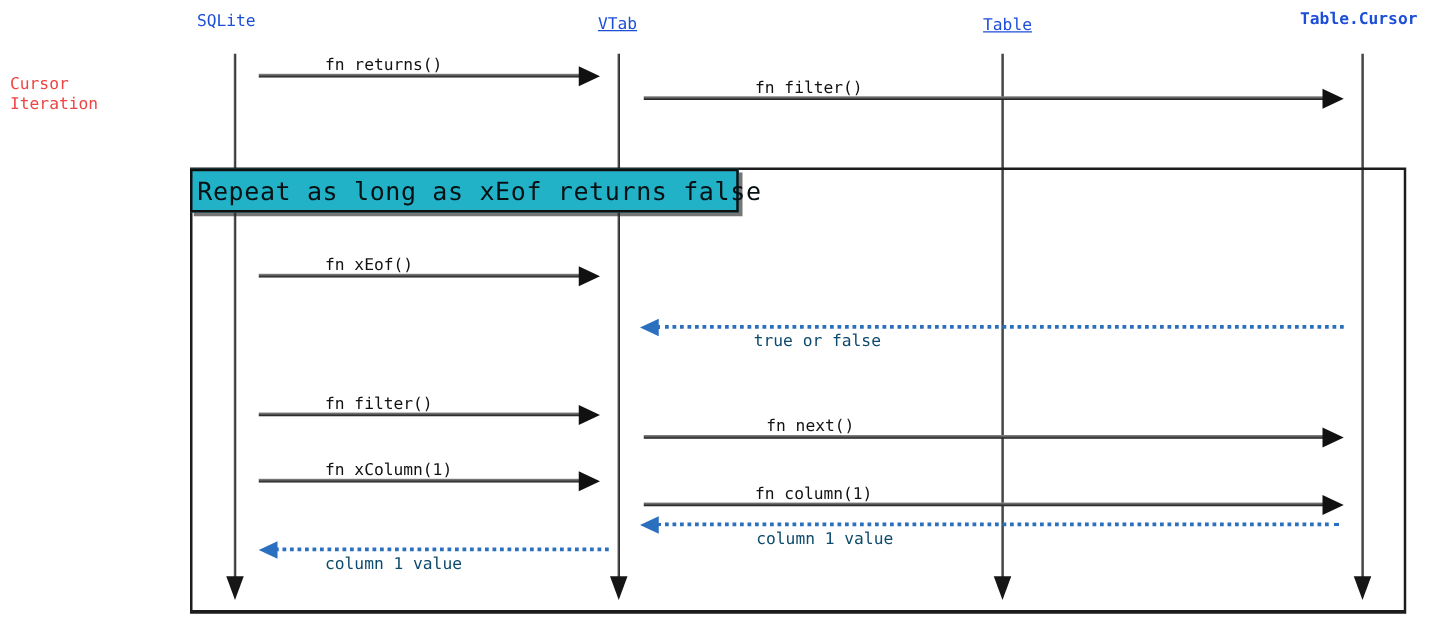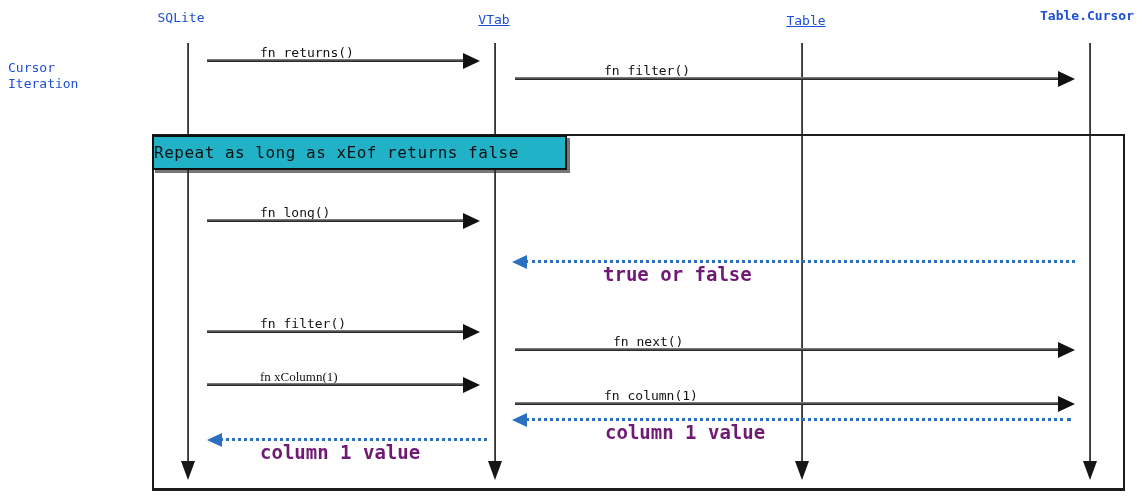--- a/index.html
+++ b/index.html
@@ -2,21 +2,21 @@
 <html><head>
 <meta charset="utf-8">
 <style>
   html,body{margin:0;padding:0;background:#ffffff;}
   .stage{
     position:relative;width:1147px;height:504px;background:#ffffff;overflow:hidden;
     font-family:"DejaVu Sans Mono","Liberation Mono",monospace;color:#111;
   }
   .side-label{
     position:absolute;left:8px;top:60px;font-size:13px;line-height:16px;
-    white-space:pre-line;color:#1d4ed8;
+    white-space:pre-line;color:#ef4444;
   }
   .actor{
     position:absolute;transform:translateX(-50%);font-size:13px;white-space:nowrap;color:#1d4ed8;
   }
   .lifeline{
     position:absolute;top:43px;height:419px;width:2px;
     background:linear-gradient(90deg,#6a6a6a,#222);
   }
   .lf-head{
     position:absolute;top:461px;width:0;height:0;
@@ -24,22 +24,22 @@
     border-top:19px solid #161616;
   }
   .loop-frame{
     position:absolute;left:152px;top:134px;width:969px;height:352px;
     border:2px solid #1c1c1c;border-bottom-width:3px;
   }
   .loop-title{
     position:absolute;left:152px;top:135px;width:411px;height:31px;
     background:#22b2c8;border:2px solid #101010;
     box-shadow:3px 3px 0 rgba(45,45,45,.65);
-    display:flex;align-items:center;justify-content:flex-start;
-    font-size:16px;letter-spacing:.5px;color:#071012;white-space:nowrap;
+    display:flex;align-items:center;justify-content:center;
+    font-size:20px;letter-spacing:.5px;color:#071012;white-space:nowrap;padding-left:24px;
   }
   .msg{position:absolute;height:16px;}
   .msg .line{
     position:absolute;left:0;right:13px;top:6px;height:3px;
     background:linear-gradient(180deg,#8d8d8d,#161616);
   }
   .msg .head-r{
     position:absolute;right:0;top:0;width:0;height:0;
     border-top:8px solid transparent;border-bottom:8px solid transparent;
     border-left:17px solid #111;
@@ -52,22 +52,22 @@
   .ret .line{
     position:absolute;left:13px;right:0;top:5px;height:0;
     border-top:3px dotted #2b6fbf;
   }
   .ret .head-l{
     position:absolute;left:0;top:0;width:0;height:0;
     border-top:7px solid transparent;border-bottom:7px solid transparent;
     border-right:15px solid #2b6fbf;
   }
   .ret .lbl{
-    position:absolute;top:12px;font-size:19px;line-height:14px;
-    white-space:nowrap;color:#701a75;font-weight:bold;
+    position:absolute;top:12px;font-size:13px;line-height:14px;
+    white-space:nowrap;color:#0c4a6e;
   }
 </style>
 </head>
 <body>
 
 <div class="stage">
 
   <div class="side-label">Cursor
 Iteration</div>
 
@@ -96,21 +96,21 @@
     <span class="head-r"></span>
   </div>
 
   <div class="msg" style="left:515px;top:71px;width:560px;">
     <span class="lbl" style="left:86px;">fn filter()</span>
     <span class="line"></span>
     <span class="head-r"></span>
   </div>
 
   <div class="msg" style="left:207px;top:213px;width:273px;">
-    <span class="lbl" style="left:50px;">fn long()</span>
+    <span class="lbl" style="left:50px;">fn xEof()</span>
     <span class="line"></span>
     <span class="head-r"></span>
   </div>
 
 
   <div class="ret" style="left:512px;top:255px;width:563px;">
     <span class="head-l"></span>
     <span class="line"></span>
     <span class="lbl" style="left:91px;">true or false</span>
   </div>
@@ -121,21 +121,21 @@
     <span class="head-r"></span>
   </div>
 
   <div class="msg" style="left:515px;top:342px;width:560px;">
     <span class="lbl" style="left:95px;">fn next()</span>
     <span class="line"></span>
     <span class="head-r"></span>
   </div>
 
   <div class="msg" style="left:207px;top:377px;width:273px;">
-    <span class="lbl" style="left:50px;font-family:Liberation Serif, serif;">fn xColumn(1)</span>
+    <span class="lbl" style="left:50px;">fn xColumn(1)</span>
     <span class="line"></span>
     <span class="head-r"></span>
   </div>
 
   <div class="msg" style="left:515px;top:396px;width:560px;">
     <span class="lbl" style="left:86px;">fn column(1)</span>
     <span class="line"></span>
     <span class="head-r"></span>
   </div>
 

